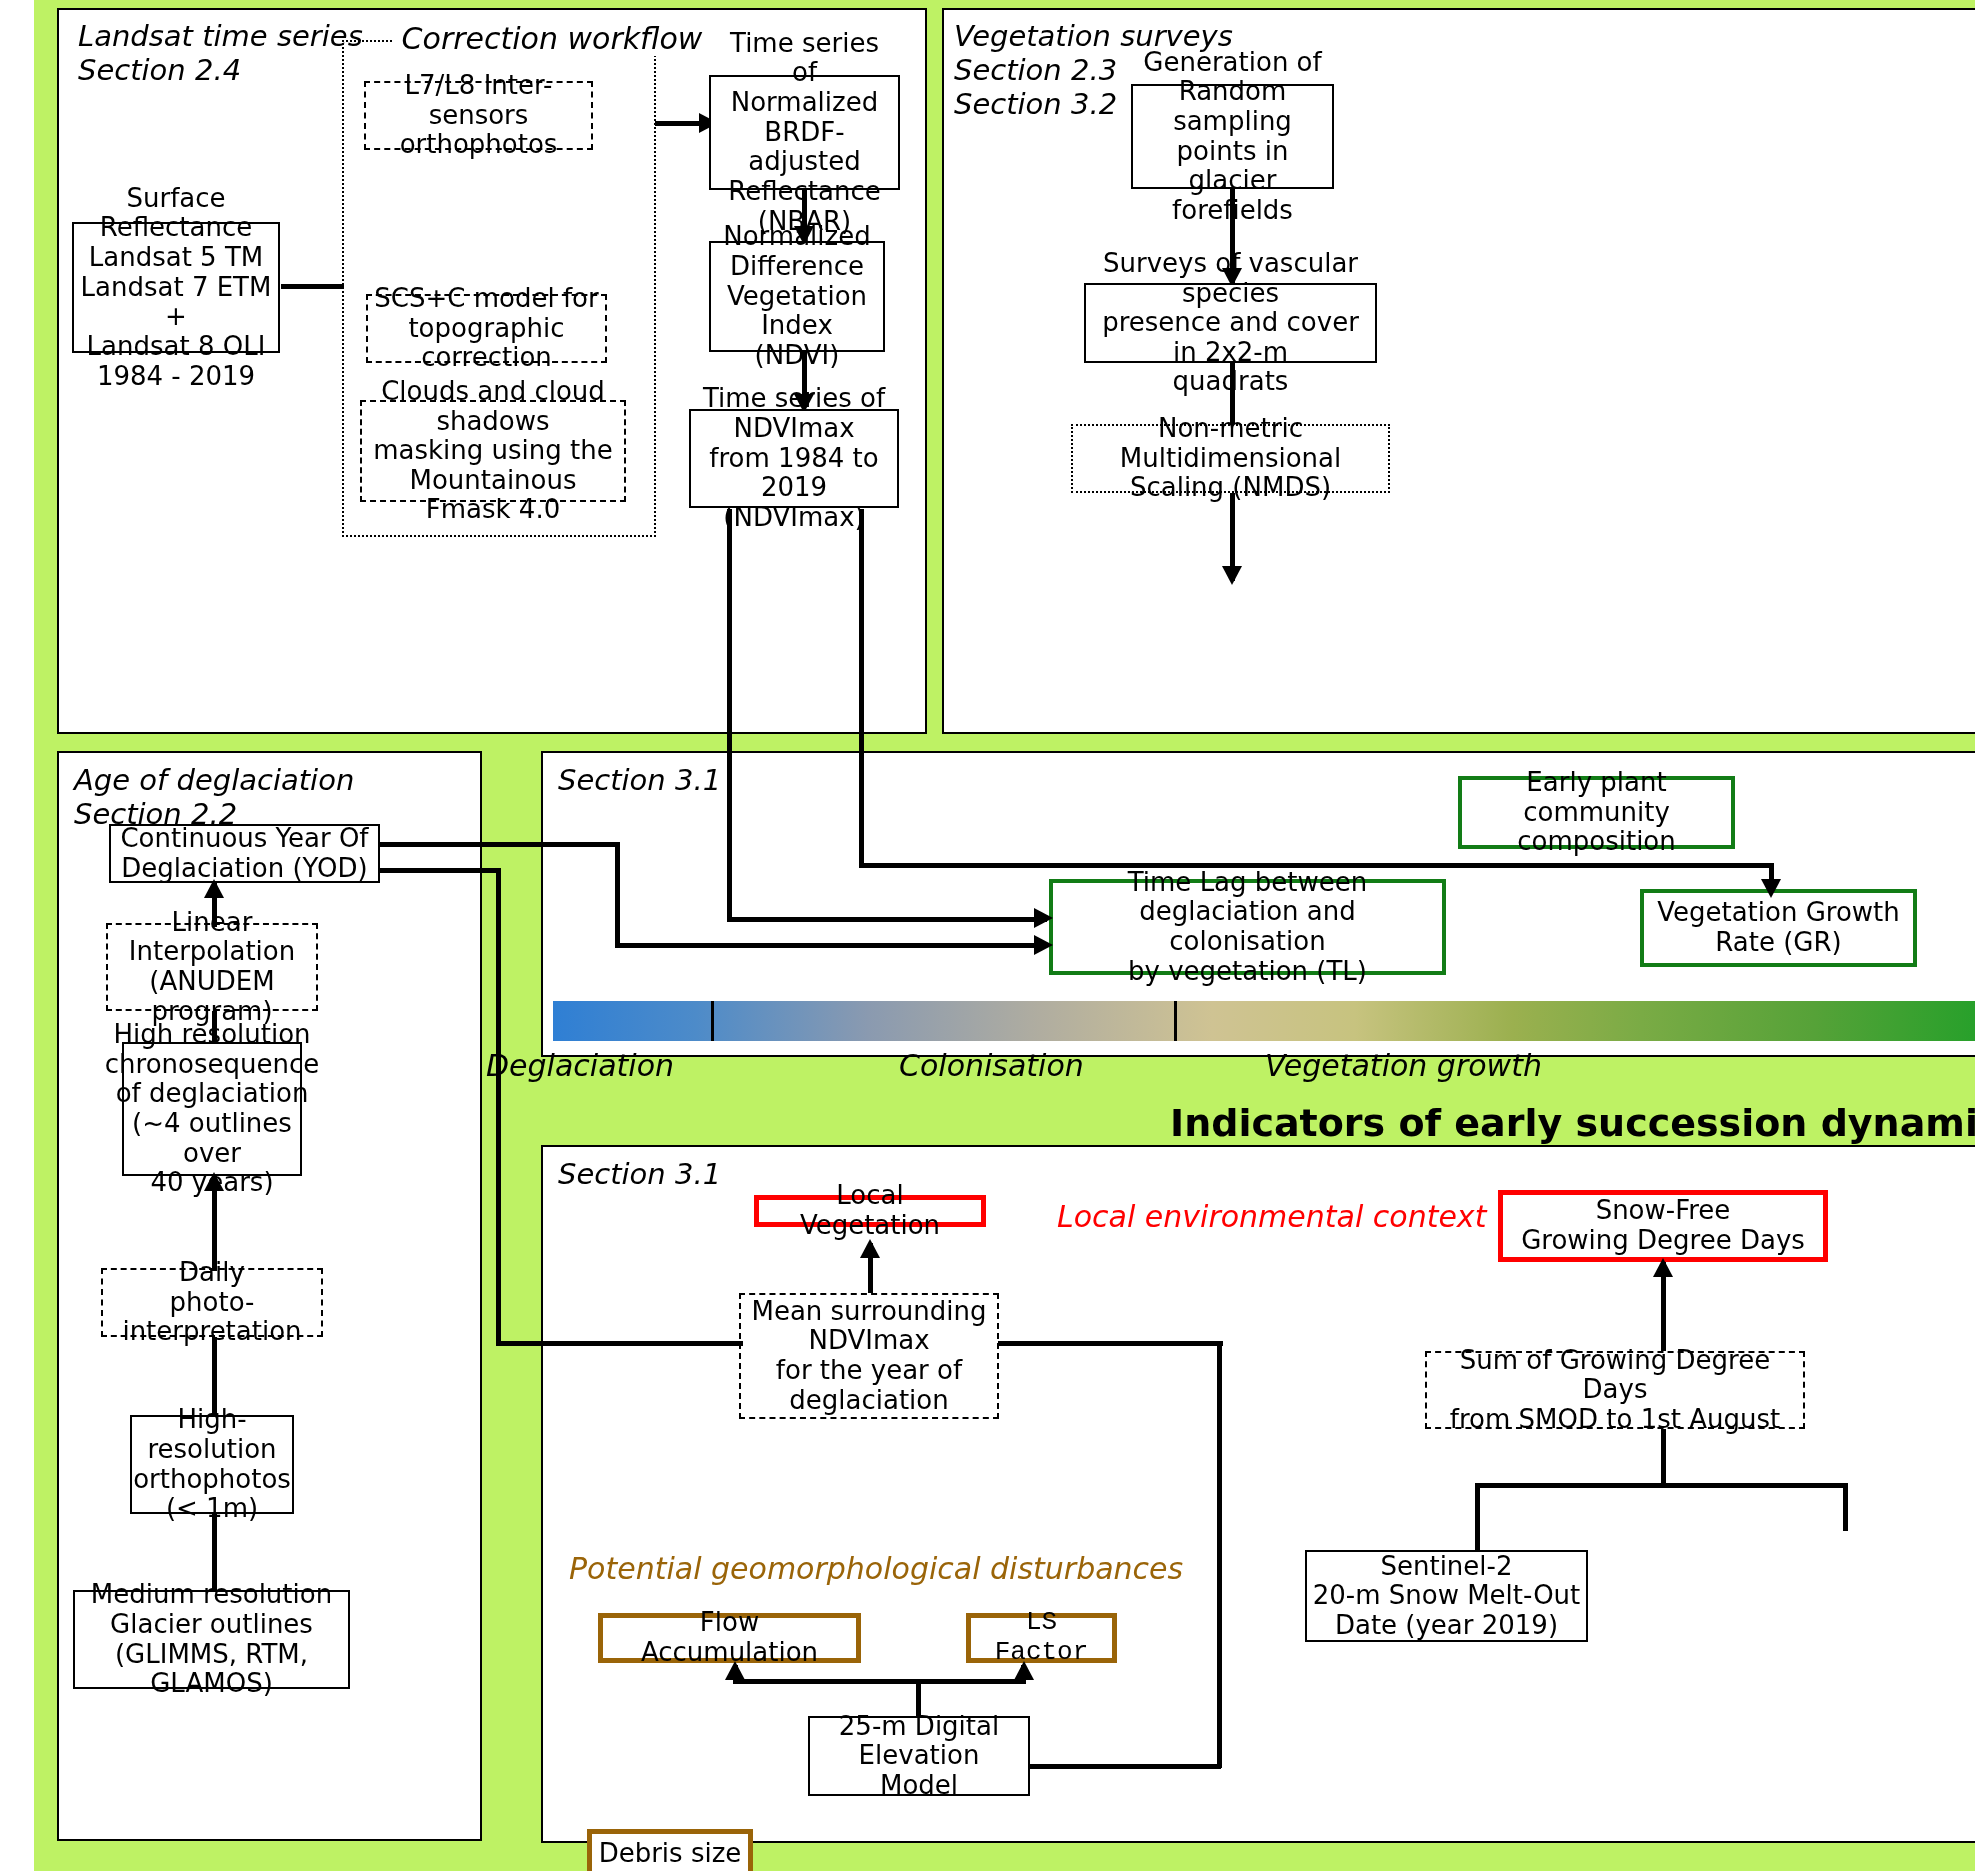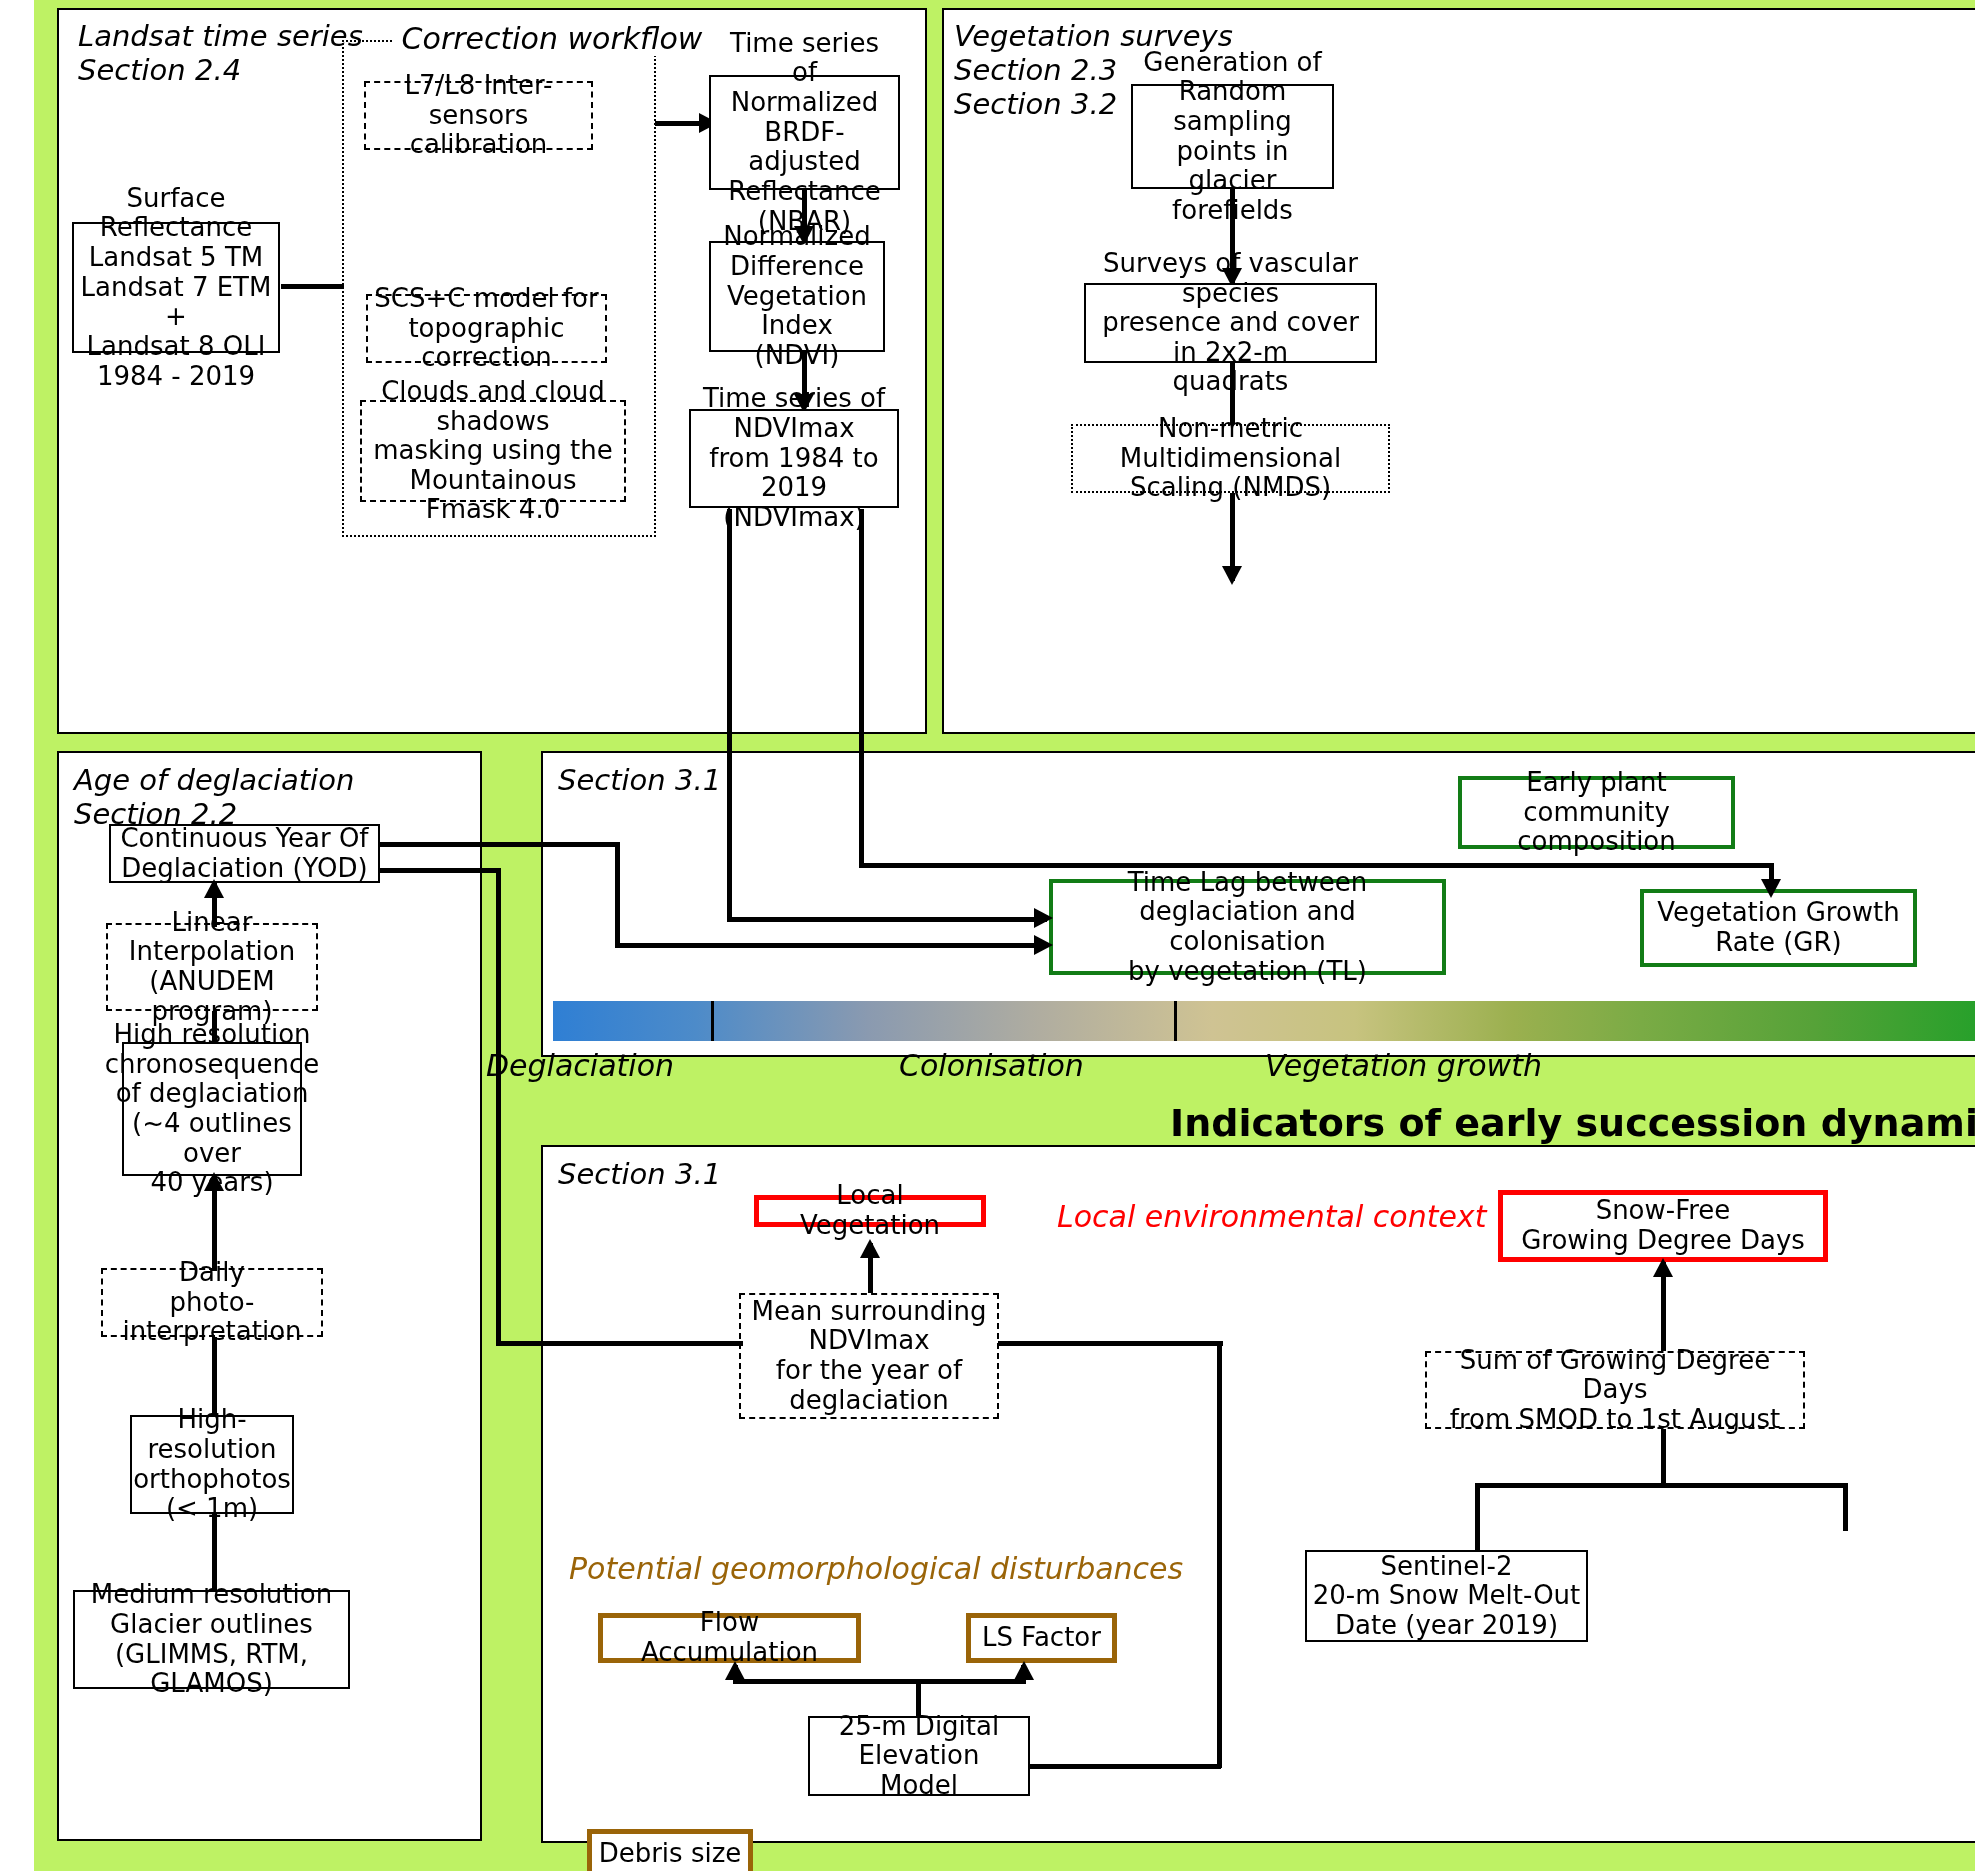--- a/index.html
+++ b/index.html
@@ -53,21 +53,21 @@
 <div id="canvas">
 
   <div class="panel" style="left:23px;top:7.6px;width:870px;height:726px;"></div>
   <div class="panel-title" style="left:44px;top:19px;width:401px;">Landsat time series
 Section 2.4</div>
 
   <div class="group-dotted" style="left:308px;top:40px;width:314px;height:497px;"></div>
   <div class="group-label" style="left:358px;top:21px;">Correction workflow</div>
 
   <div class="node dashed" style="left:330px;top:81px;width:229px;height:69px;">L7/L8 Inter-sensors
-calibration</div>
+orthophotos</div>
   <div class="node dashed" style="left:332px;top:294px;width:241px;height:69px;">SCS+C model for
 topographic correction</div>
   <div class="node dashed" style="left:326px;top:400px;width:266px;height:102px;">Clouds and cloud shadows
 masking using the
 Mountainous Fmask 4.0</div>
 
   <div class="node solid" style="left:38px;top:222px;width:208px;height:131px;">Surface Reflectance
 Landsat 5 TM
 Landsat 7 ETM +
 Landsat 8 OLI
@@ -199,21 +199,21 @@
   <div class="ln lnv" style="left:1441px;top:1483px;height:69px;"></div>
   <div class="ln lnv" style="left:1809px;top:1483px;height:48px;"></div>
 
   <div class="node solid" style="left:1271px;top:1550px;width:283px;height:92px;">Sentinel-2
 20-m Snow Melt-Out
 Date (year 2019)</div>
 
   <div class="ctx-label" style="left:535px;top:1551px;color:#9a6408;">Potential geomorphological disturbances</div>
 
   <div class="node brown" style="left:564px;top:1613px;width:263px;height:50px;">Flow Accumulation</div>
-  <div class="node brown" style="left:932px;top:1613px;width:151px;height:50px;">LS Factor</div>
+  <div class="node brown" style="left:932px;top:1613px;width:151px;height:50px;font-family:Liberation Mono, monospace;">LS Factor</div>
   <div class="node brown" style="left:553px;top:1829px;width:166px;height:50px;top:1829px;">Debris size</div>
   <div class="node solid" style="left:774px;top:1716px;width:222px;height:80px;">25-m Digital
 Elevation Model</div>
 
   <div class="ln lnv" style="left:882px;top:1679px;height:38px;"></div>
   <div class="ln lnh" style="left:699px;top:1679px;width:293px;"></div>
   <div class="ln lnv" style="left:699px;top:1665px;height:15.3px;"></div>
   <div class="arrow up" style="left:691px;top:1661px;"></div>
   <div class="ln lnv" style="left:987px;top:1665px;height:15.3px;"></div>
   <div class="arrow up" style="left:980px;top:1661px;"></div>

